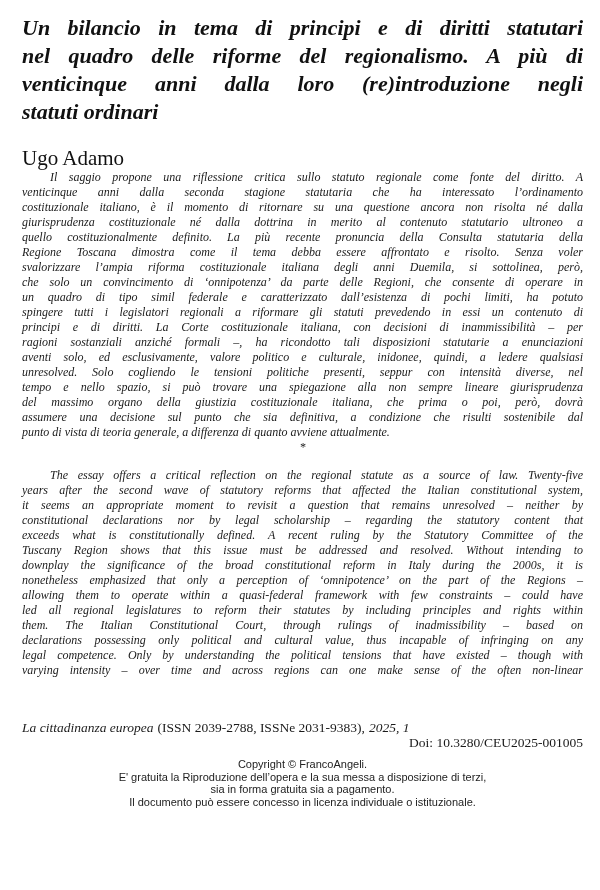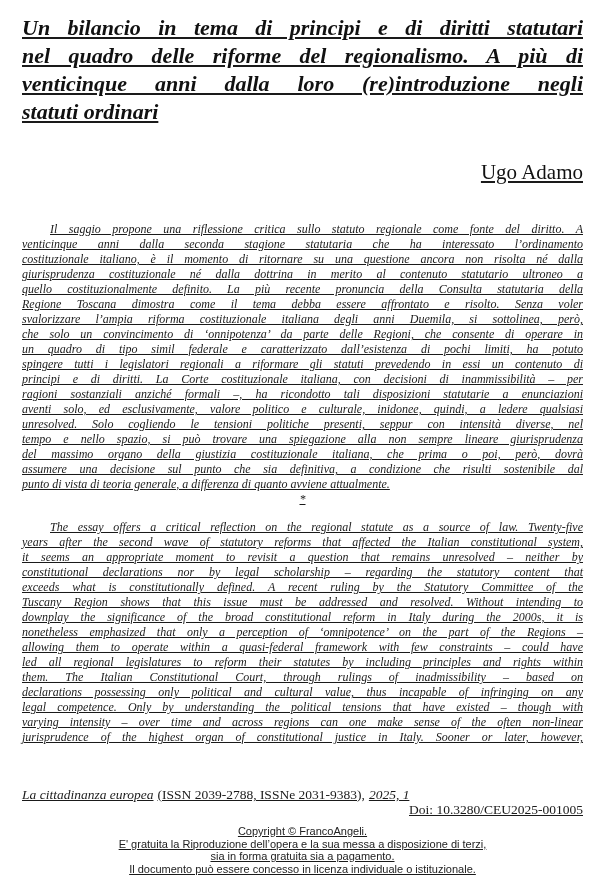--- a/index.html
+++ b/index.html
@@ -12,48 +12,46 @@
     height: 890px;
     overflow: hidden;
     color: #1a1a1a;
     font-family: "Liberation Serif", serif;
   }
   .page {
     box-sizing: border-box;
     width: 600px;
     height: 890px;
     padding: 14px 17px 8px 22px;
-    text-decoration: underline;
   }
   
   .tline {
     text-align: justify;
     text-align-last: justify;
     white-space: normal;
   }
   .no-justify-last .tline:last-child {
     text-align-last: left;
   }
   .title {
     margin: 0;
     font-size: 22px;
     font-weight: bold;
     font-style: italic;
     line-height: 28px;
     color: #111;
   }
   .author {
-    margin-top: 34px;
+    margin-top: 20px;
     font-size: 21px;
     line-height: 24px;
-    text-align: right;
+    text-align: left;
     color: #111;
   }
   .abstract {
-    margin-top: 38px;
     font-size: 12px;
     font-style: italic;
     line-height: 15px;
   }
   .abstract .tline:first-child {
     text-indent: 28px;
   }
   .abstract-en {
     margin-top: 13px;
   }
@@ -138,21 +136,20 @@
       <div class="tline">exceeds what is constitutionally defined. A recent ruling by the Statutory Committee of the</div>
       <div class="tline">Tuscany Region shows that this issue must be addressed and resolved. Without intending to</div>
       <div class="tline">downplay the significance of the broad constitutional reform in Italy during the 2000s, it is</div>
       <div class="tline">nonetheless emphasized that only a perception of ‘omnipotence’ on the part of the Regions –</div>
       <div class="tline">allowing them to operate within a quasi-federal framework with few constraints – could have</div>
       <div class="tline">led all regional legislatures to reform their statutes by including principles and rights within</div>
       <div class="tline">them. The Italian Constitutional Court, through rulings of inadmissibility – based on</div>
       <div class="tline">declarations possessing only political and cultural value, thus incapable of infringing on any</div>
       <div class="tline">legal competence. Only by understanding the political tensions that have existed – though with</div>
       <div class="tline">varying intensity – over time and across regions can one make sense of the often non-linear</div>
-      <div class="tline last">jurisprudence of the highest organ of constitutional justice in Italy. Sooner or later, however,</div>
     </div>
 
   <div class="footer">
     <div class="journal-line">
       <span class="ital">La cittadinanza europea</span><span class="mid">(ISSN 2039-2788, ISSNe 2031-9383),</span><span class="ital">2025, 1</span>
     </div>
     <div class="doi">Doi: 10.3280/CEU2025-001005</div>
     <div class="copyright">
         <div class="tline">Copyright © FrancoAngeli.</div>
         <div class="tline">E' gratuita la Riproduzione dell’opera e la sua messa a disposizione di terzi,</div>

